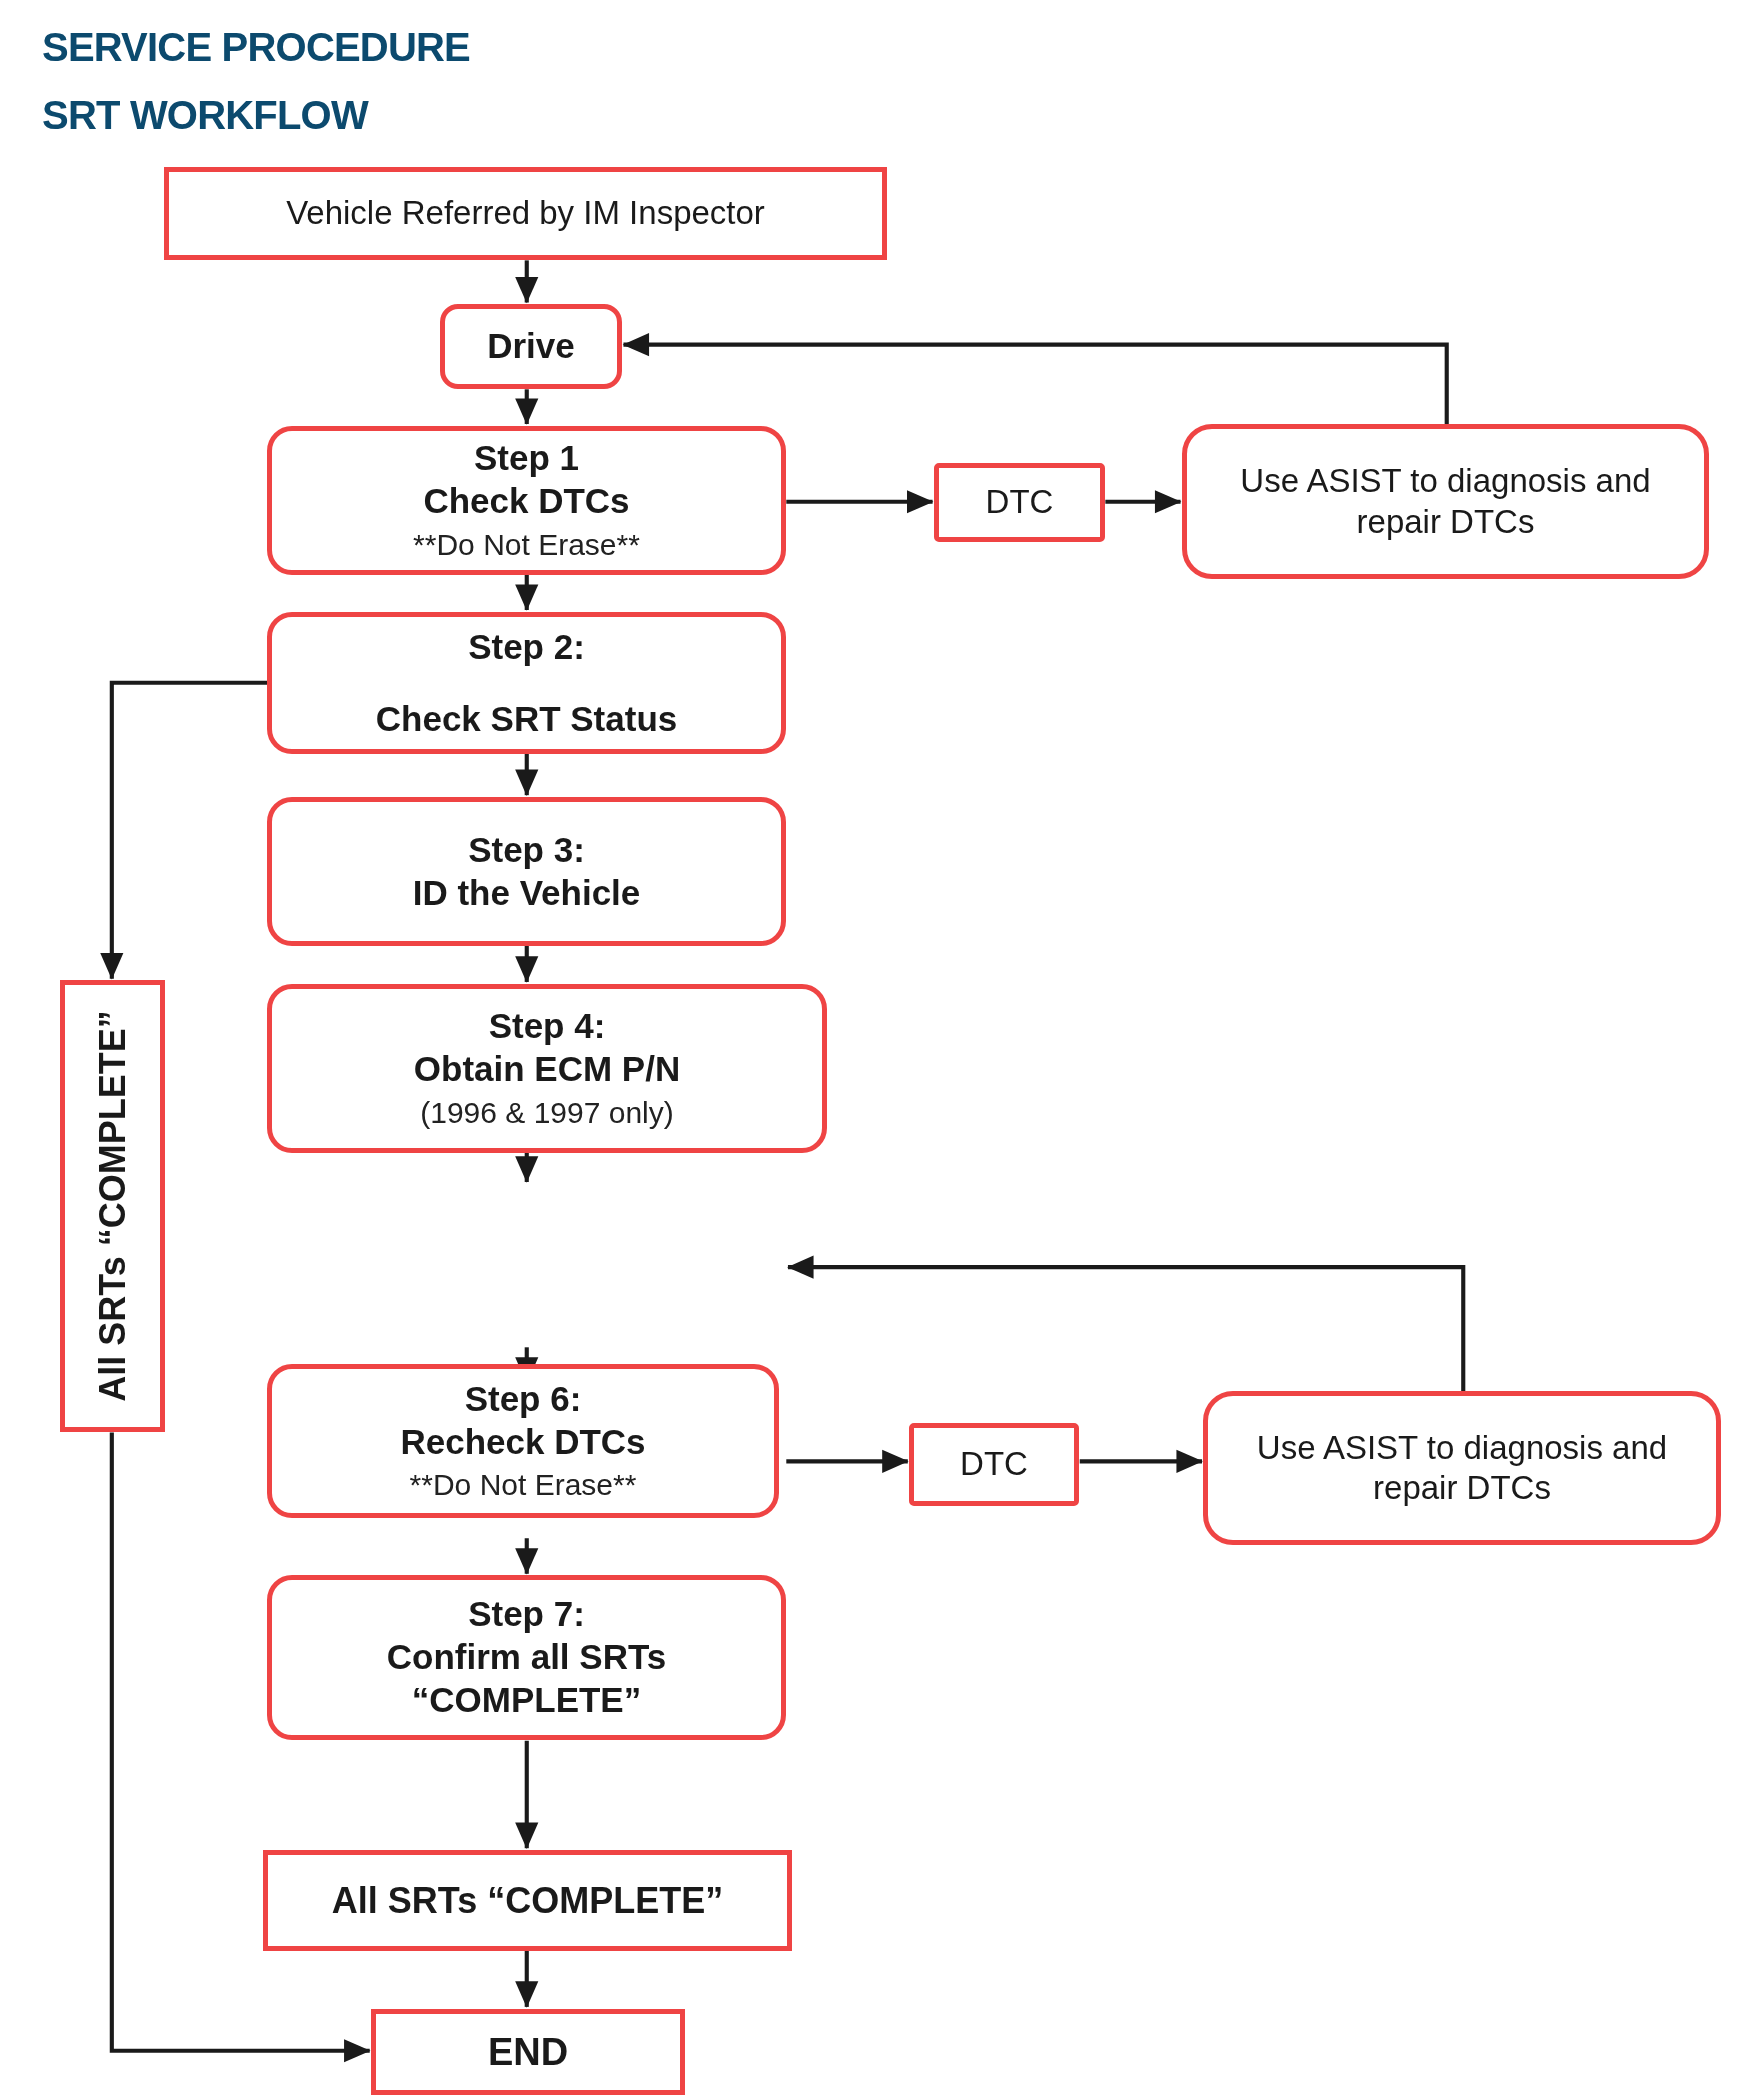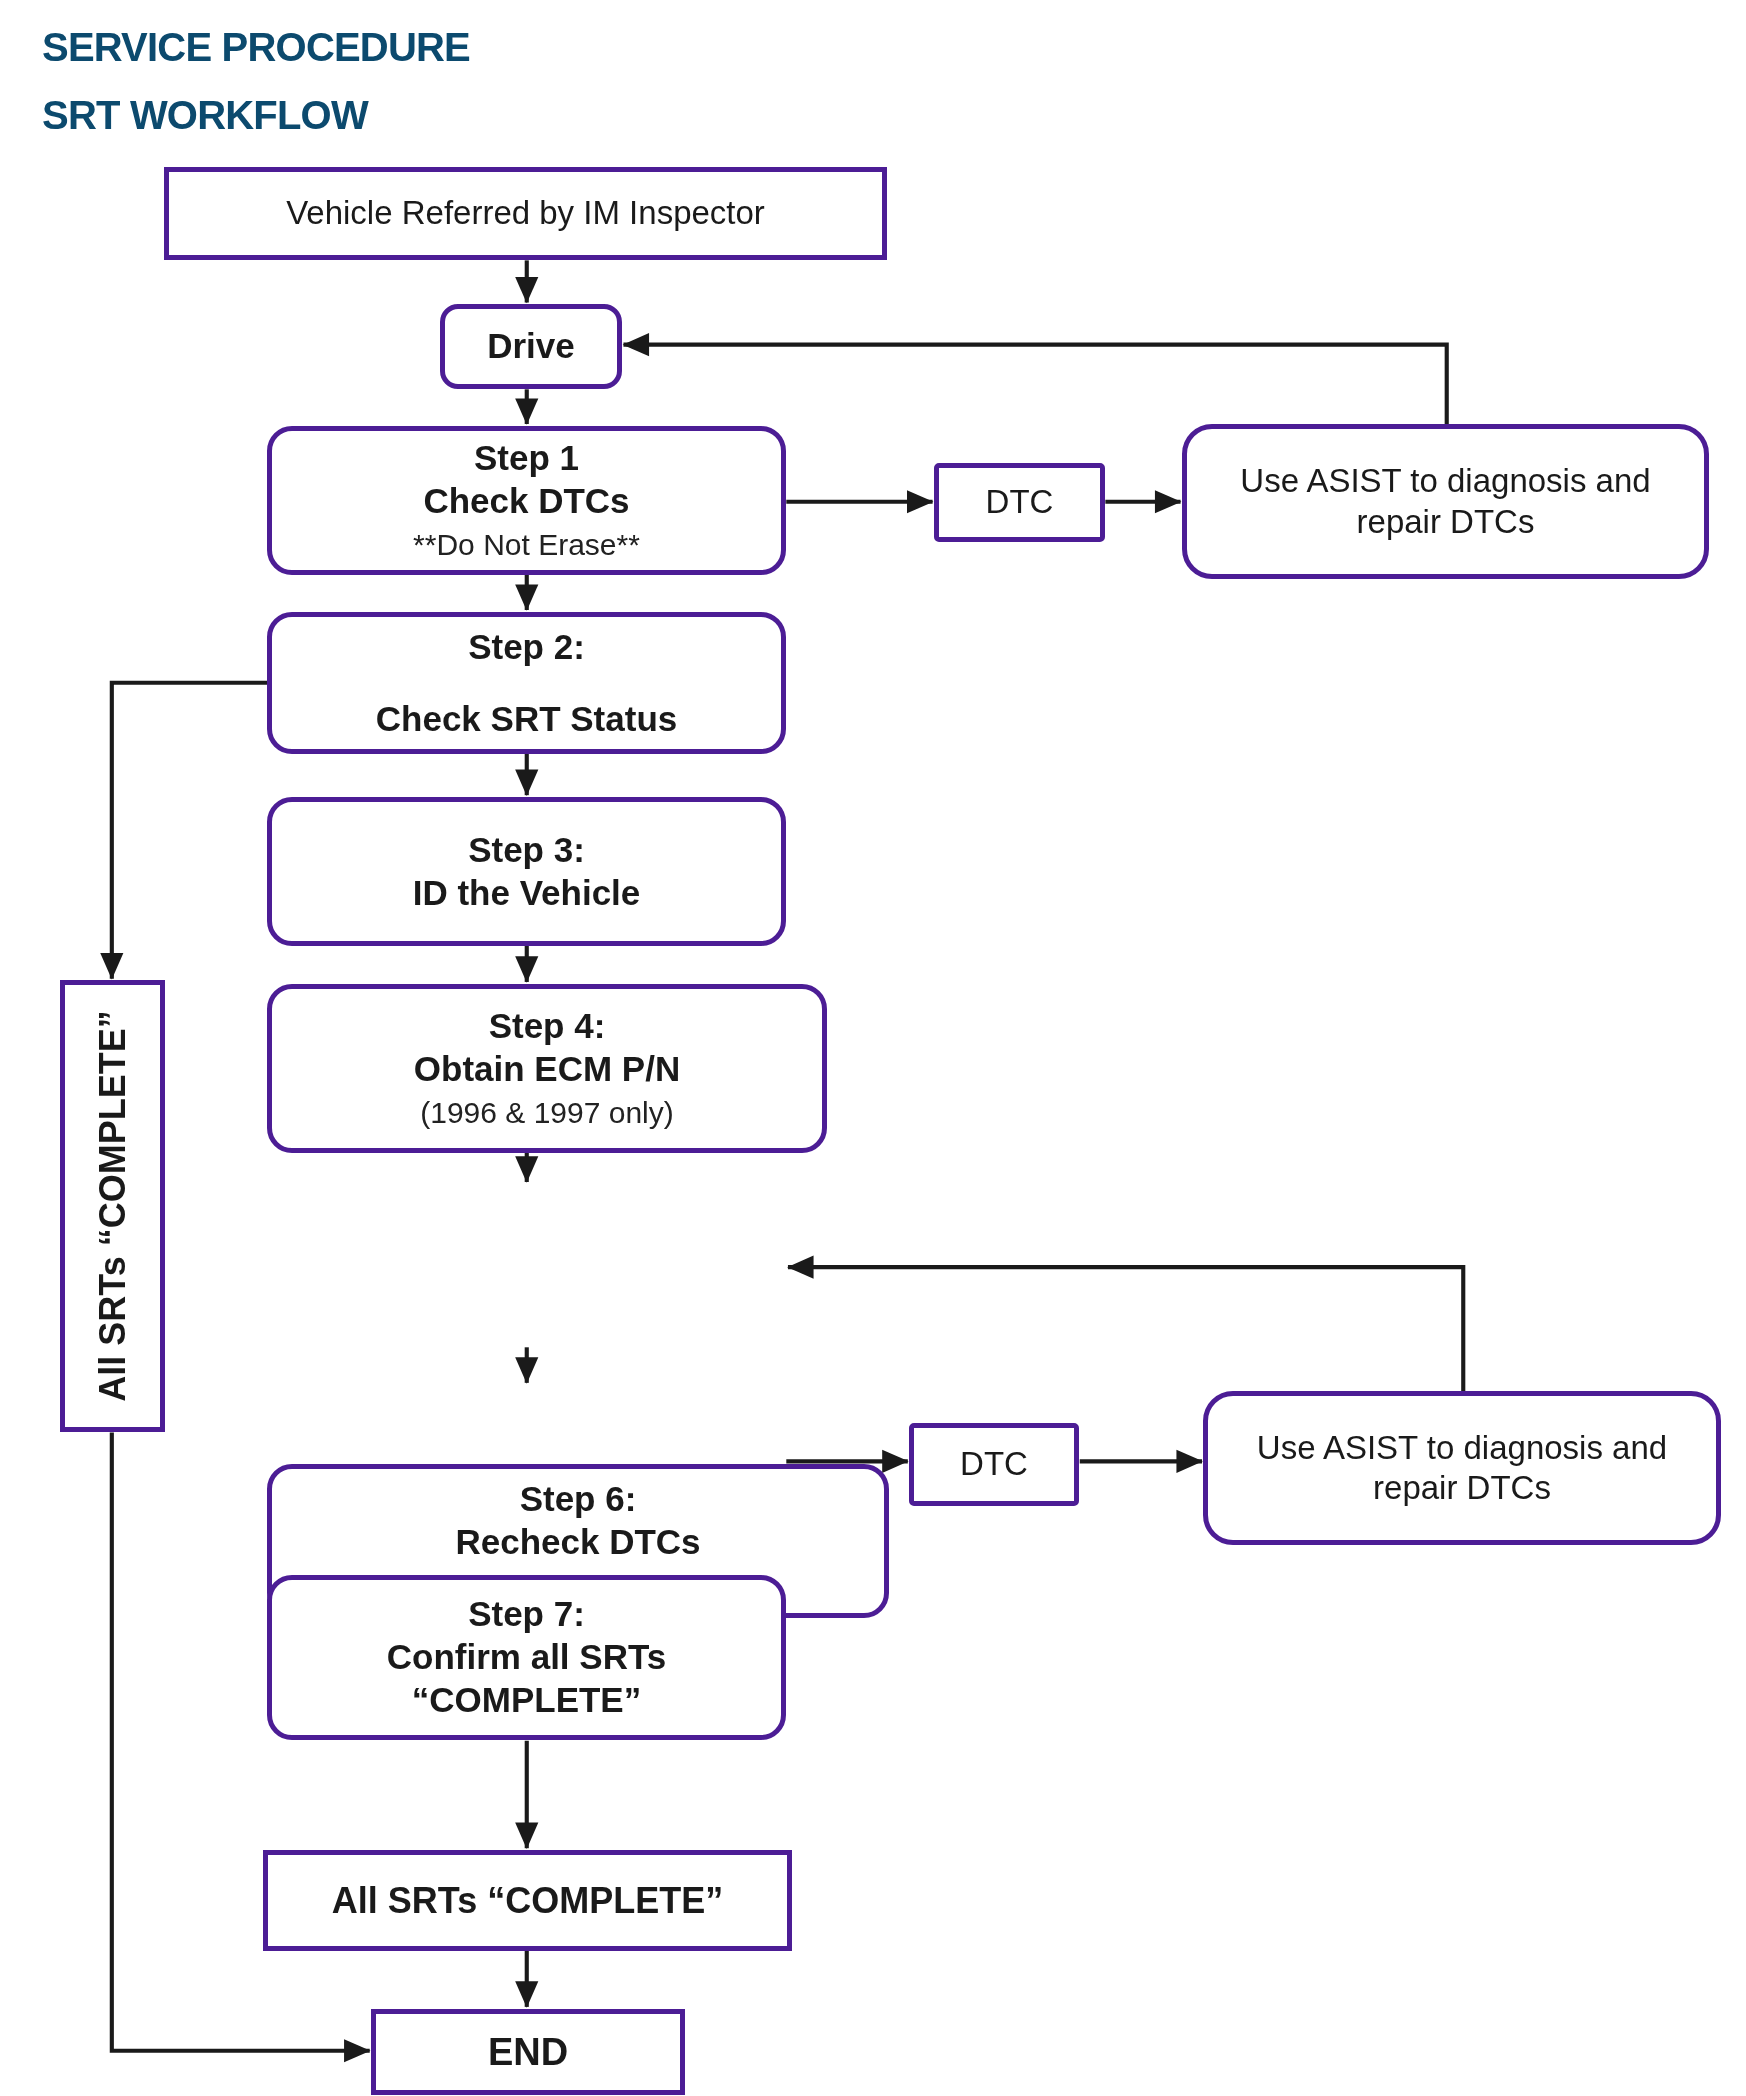--- a/index.html
+++ b/index.html
@@ -22,21 +22,21 @@
     color: #0c4a6e;
     white-space: nowrap;
   }
   #hdr1 { top: 25px; }
   #hdr2 { top: 93px; }
 
   #connectors { position: absolute; left: 0; top: 0; }
 
   .node {
     position: absolute;
-    border: 5px solid #4c1d95;
+    border: 5px solid #ef4444;
     background: #ffffff;
     display: flex;
     flex-direction: column;
     align-items: center;
     justify-content: center;
     text-align: center;
     line-height: 1.22;
   }
   .round { border-radius: 25px; border-width: 5.8px; }
   .small-round { border-radius: 5px; border-width: 5px; }
@@ -46,21 +46,21 @@
   .t-reg  { font-weight: normal; font-size: 33px; }
   .t-note { font-weight: normal; font-size: 30px; margin-top: 4.1px; color: #222222; }
 
   #n-vehicle { left: 164px; top: 167px;  width: 723px; height: 93px; }
   #n-start   { left: 440px; top: 304px;  width: 182px; height: 85px; border-radius: 18px; }
   #n-step1   { left: 267px; top: 426px;  width: 519px; height: 149px; }
   #n-step2   { left: 267px; top: 612px;  width: 519px; height: 142px; gap: 29px; }
   #n-step3   { left: 267px; top: 797px;  width: 519px; height: 149px; }
   #n-step4   { left: 267px; top: 984px; width: 560px; height: 169px; }
   #n-step5   { left: 267px; top: 1184px; width: 519px; height: 164px; }
-  #n-step6   { left: 267px; top: 1464px; width: 622px; height: 154px; }
+  #n-step6   { left: 267px; top: 1364px; width: 512px; height: 154px; }
   #n-step7   { left: 267px; top: 1575px; width: 519px; height: 165px; }
   #n-allsrts { left: 263px; top: 1850px; width: 529px; height: 101px; border-width: 5.8px; }
   #n-end     { left: 371px; top: 2009px; width: 314px; height: 86px; border-width: 5.8px; }
   #n-end .t-bold { font-size: 38px; }
   #n-dtc1    { left: 934px; top: 463px;  width: 171px; height: 79px;  }
   #n-asist1  { left: 1182px; top: 424px;  width: 527px; height: 155px; border-radius: 30px; padding: 0 31px; }
   #n-dtc2    { left: 909px; top: 1423px; width: 170px; height: 83px; }
   #n-asist2  { left: 1203px; top: 1391px; width: 518px; height: 154px; border-radius: 30px; padding: 0 31px; }
   #n-vbox    { left: 60px;  top: 980px; width: 105px; height: 452px; border-width: 5.8px; }
 

